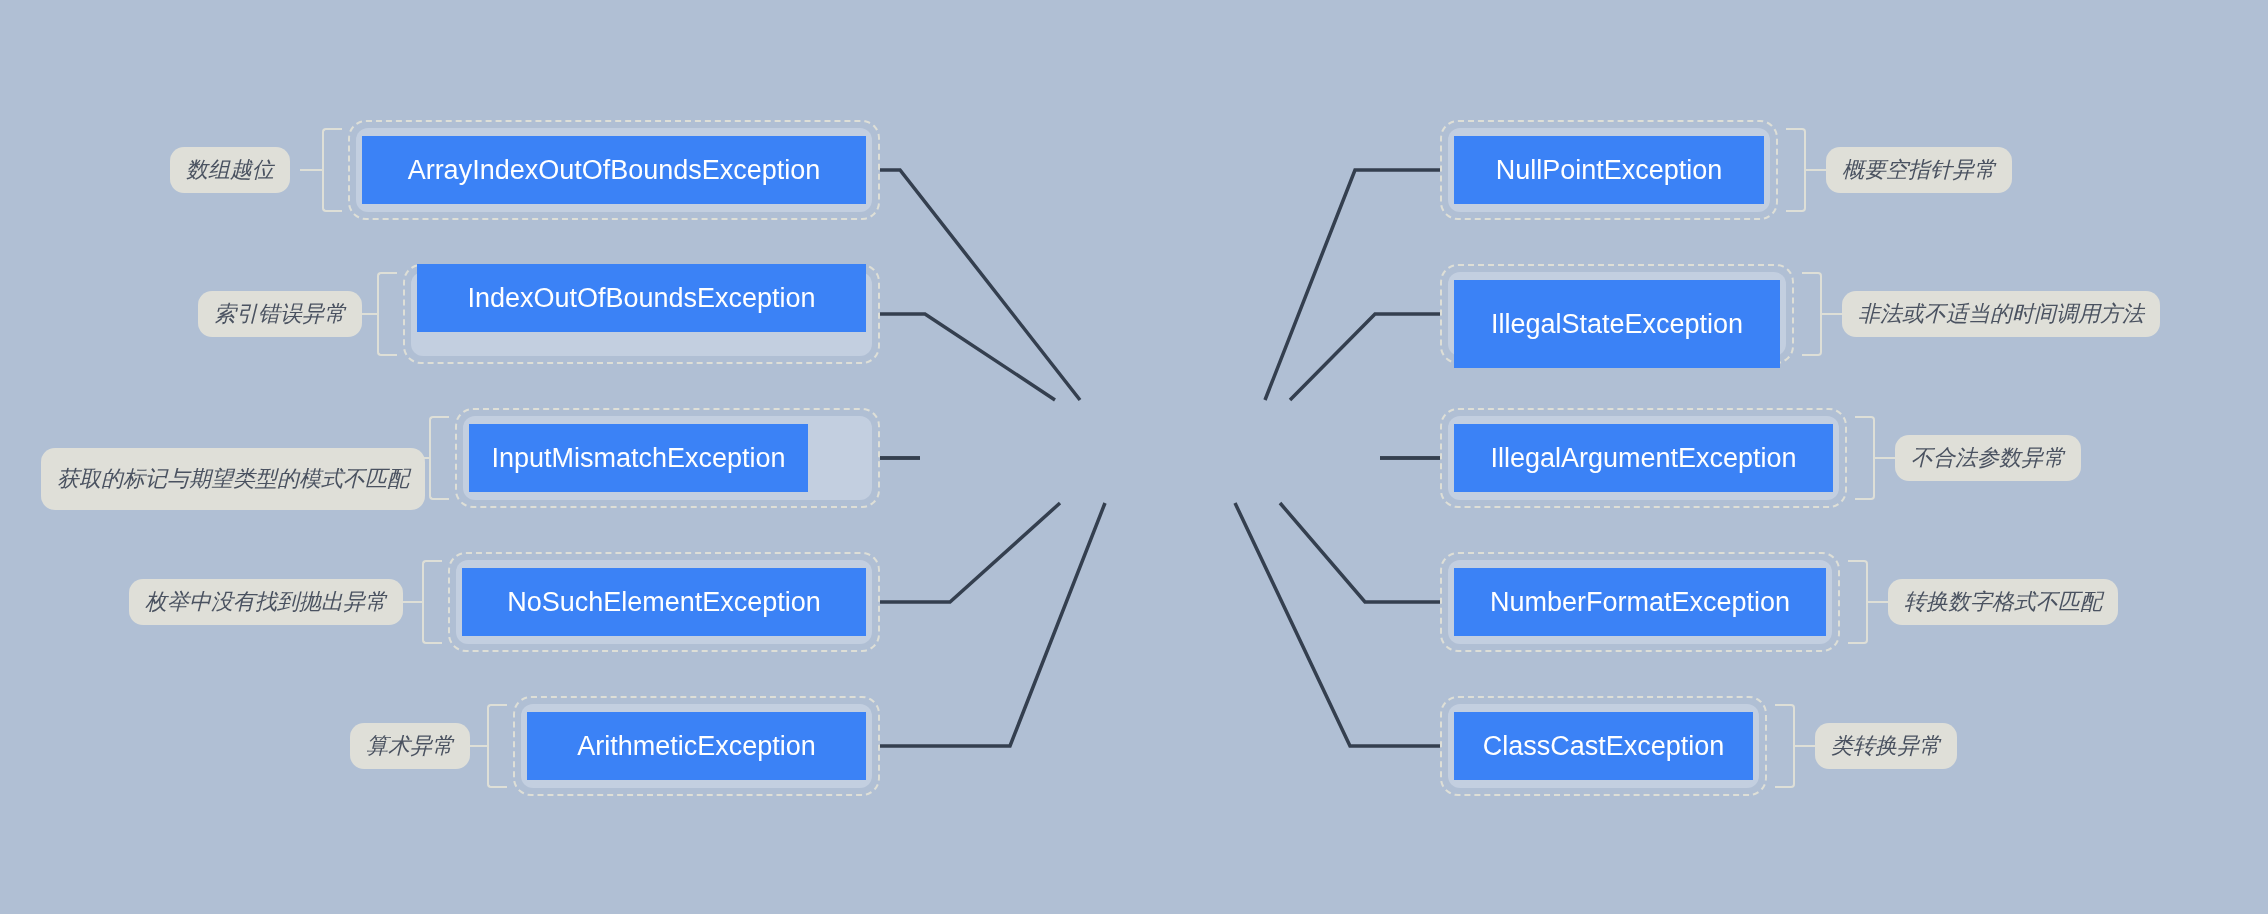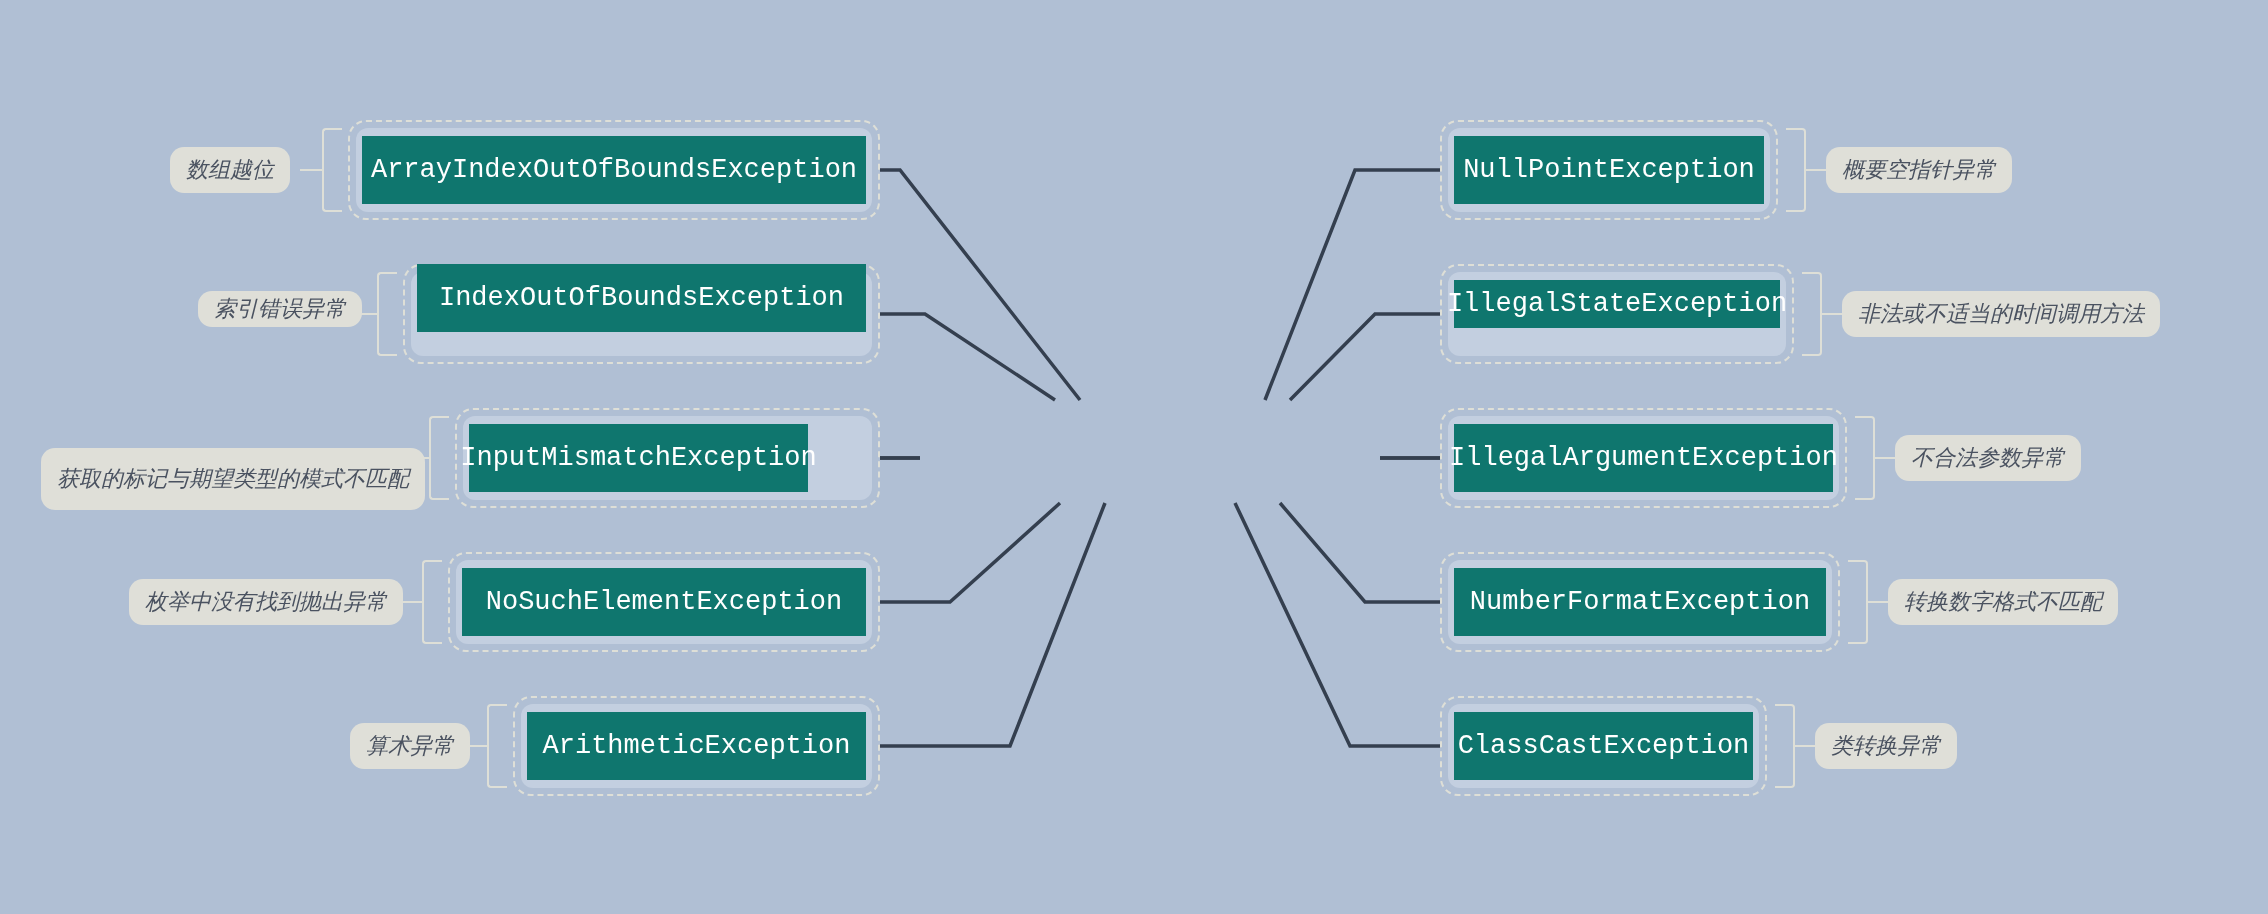--- a/index.html
+++ b/index.html
@@ -47,29 +47,28 @@
   .node-panel {
     position: absolute;
     background: #c3cfe0;
     border-radius: 12px;
     box-sizing: border-box;
     z-index: 4;
   }
   
   .node-box {
     position: absolute;
-    background: #0f766e;
+    background: #3b82f6;
     color: #ffffff;
     font-size: 27px;
     display: flex;
     align-items: center;
     justify-content: center;
     white-space: nowrap;
     z-index: 5;
-    font-family: Liberation Mono, monospace;
   }
   
   .chip {
     position: absolute;
     background: #dfdfd8;
     color: #4a5260;
     border-radius: 14px;
     font-size: 22px;
     font-style: italic;
     display: flex;
@@ -134,21 +133,21 @@
   <div class="node-box" style="left:362px; top:136px; width:504px; height:68px;">ArrayIndexOutOfBoundsException</div>
   <div class="bracket left" style="left:322px; top:128px; width:20px; height:84px;"></div>
   <div class="tick" style="left:300px; top:169px; width:24px;"></div>
   <div class="chip" style="left:170px; top:147px; height:46px;">数组越位</div>
 
   <div class="node-frame" style="left:403px; top:264px; width:477px; height:100px;"></div>
   <div class="node-panel" style="left:411px; top:272px; width:461px; height:84px;"></div>
   <div class="node-box" style="left:417px; top:264px; width:449px; height:68px;">IndexOutOfBoundsException</div>
   <div class="bracket left" style="left:377px; top:272px; width:20px; height:84px;"></div>
   <div class="tick" style="left:355px; top:313px; width:24px;"></div>
-  <div class="chip" style="left:198px; top:291px; height:36px;text-align:right;">索引错误异常</div>
+  <div class="chip" style="left:198px; top:291px; height:46px;text-align:right;">索引错误异常</div>
 
   <div class="node-frame" style="left:455px; top:408px; width:425px; height:100px;"></div>
   <div class="node-panel" style="left:463px; top:416px; width:409px; height:84px;"></div>
   <div class="node-box" style="left:469px; top:424px; width:339px; height:68px;">InputMismatchException</div>
   <div class="bracket left" style="left:429px; top:416px; width:20px; height:84px;"></div>
   <div class="tick" style="left:407px; top:457px; width:24px;"></div>
   <div class="chip" style="left:41px; top:448px; height:62px;">获取的标记与期望类型的模式不匹配</div>
 
   <div class="node-frame" style="left:448px; top:552px; width:432px; height:100px;"></div>
   <div class="node-panel" style="left:456px; top:560px; width:416px; height:84px;"></div>
@@ -166,21 +165,21 @@
 
   <div class="node-frame" style="left:1440px; top:120px; width:338px; height:100px;"></div>
   <div class="node-panel" style="left:1448px; top:128px; width:322px; height:84px;"></div>
   <div class="node-box" style="left:1454px; top:136px; width:310px; height:68px;">NullPointException</div>
   <div class="bracket right" style="left:1786px; top:128px; width:20px; height:84px;"></div>
   <div class="tick" style="left:1804px; top:169px; width:24px;"></div>
   <div class="chip" style="left:1826px; top:147px; height:46px;">概要空指针异常</div>
 
   <div class="node-frame" style="left:1440px; top:264px; width:354px; height:100px;"></div>
   <div class="node-panel" style="left:1448px; top:272px; width:338px; height:84px;"></div>
-  <div class="node-box" style="left:1454px; top:280px; width:326px; height:48px;">IllegalStateException</div>
+  <div class="node-box" style="left:1454px; top:280px; width:326px; height:88px;">IllegalStateException</div>
   <div class="bracket right" style="left:1802px; top:272px; width:20px; height:84px;"></div>
   <div class="tick" style="left:1820px; top:313px; width:24px;"></div>
   <div class="chip" style="left:1842px; top:291px; height:46px;">非法或不适当的时间调用方法</div>
 
   <div class="node-frame" style="left:1440px; top:408px; width:407px; height:100px;"></div>
   <div class="node-panel" style="left:1448px; top:416px; width:391px; height:84px;"></div>
   <div class="node-box" style="left:1454px; top:424px; width:379px; height:68px;">IllegalArgumentException</div>
   <div class="bracket right" style="left:1855px; top:416px; width:20px; height:84px;"></div>
   <div class="tick" style="left:1873px; top:457px; width:24px;"></div>
   <div class="chip" style="left:1895px; top:435px; height:46px;">不合法参数异常</div>

